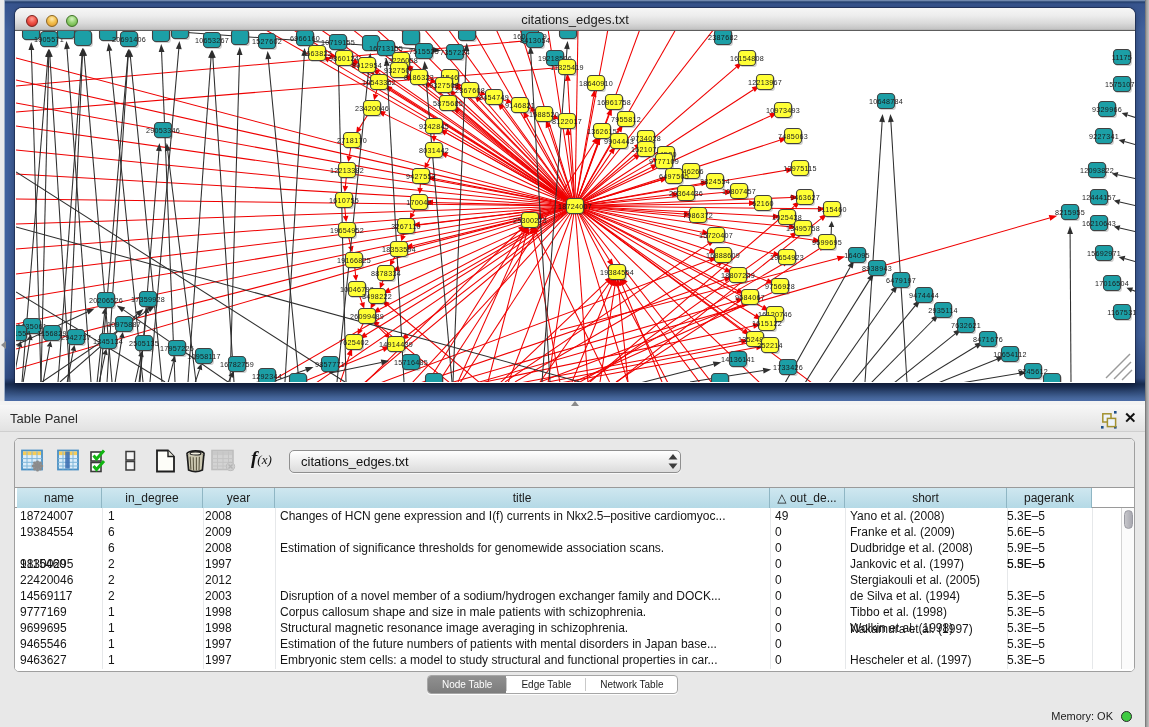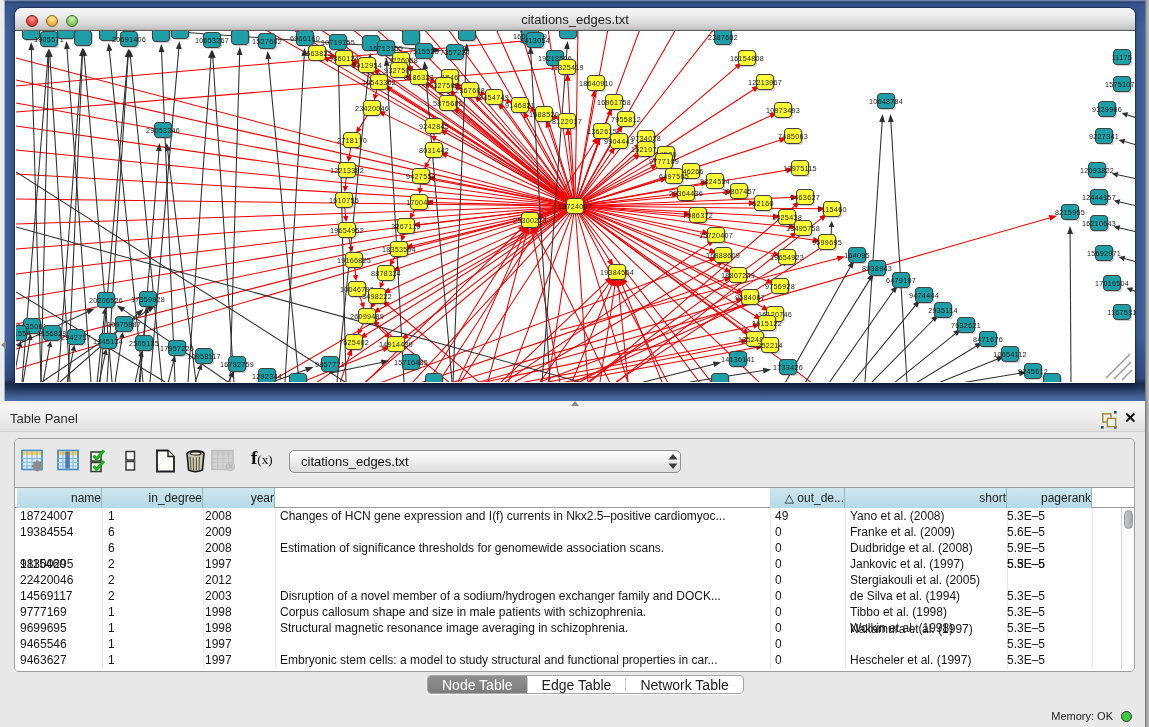--- a/index.html
+++ b/index.html
@@ -12,28 +12,28 @@
 #tl1{left:11px;background:radial-gradient(circle at 50% 30%,#ff9f96 0,#f0564a 45%,#d93a31 75%,#8f1f19 100%);border:.5px solid #7e201c}
 #tl2{left:31px;background:radial-gradient(circle at 50% 30%,#ffe9b0 0,#f2c14e 45%,#e7a63a 75%,#95641a 100%);border:.5px solid #8d661f}
 #tl3{left:50.5px;background:radial-gradient(circle at 50% 30%,#d6f2c2 0,#93d171 45%,#77bb52 75%,#3c7722 100%);border:.5px solid #3f7326}
 #tphead{position:absolute;left:0;top:405px;width:1145px;height:27px;background:linear-gradient(#f7f7f7,#e2e2e2);border-bottom:1px solid #cfcfcf}
 #tphead .t{position:absolute;left:10px;top:6px;font-size:13px;color:#2a2a2a}
 #panel{position:absolute;left:14px;top:438px;width:1121px;height:234px;background:#fff;border:1px solid #9f9f9f;border-radius:5px;overflow:hidden}
 #tbr{position:absolute;left:0;top:0;width:100%;height:48px;background:#e8e8e8}
 #combo{position:absolute;left:274px;top:11px;width:392px;height:23px;border:1px solid #8f8f8f;border-radius:5px;background:linear-gradient(#ffffff,#ededed 50%,#dcdcdc);box-shadow:0 1px 1px rgba(255,255,255,.8);font-size:13px;color:#111;line-height:21px;padding-left:11px}
 .icon{position:absolute;top:10px}
 #hdr{position:absolute;left:0;top:48px;width:1121px;height:21px;background:#fff;border-top:1px solid #9a9a9a;border-bottom:1px solid #9a9a9a}
-.hc{position:absolute;top:0;height:20px;background:linear-gradient(#cfe7f0,#b4d9e6);border-right:1px solid #8fb6c4;text-align:right;font-size:12px;color:#1a1a1a;line-height:20px}
+.hc{position:absolute;top:0;height:20px;background:linear-gradient(#cfe7f0,#b4d9e6);border-right:1px solid #8fb6c4;text-align:center;font-size:12px;color:#1a1a1a;line-height:20px}
 #rows{position:absolute;left:0;top:69px;width:1121px;height:164px;background:#fff;font-size:12px;color:#151515}
 .r{position:absolute;height:16px;line-height:16px;white-space:nowrap}
 .vline{position:absolute;top:69px;height:161px;width:1px;background:rgba(60,80,90,.13)}
 #sb{position:absolute;left:1106px;top:69px;width:14px;height:161px;background:#fbfbfb;border-left:1px solid #d4d4d4}
 #sbt{position:absolute;left:2px;top:2px;width:9px;height:19px;border-radius:5px;background:linear-gradient(90deg,#c6c6ca,#a8a8b0);border:1px solid #9a9aa2}
 #tabs{position:absolute;left:427px;top:675px;height:19px;border:1px solid #a6a6a6;border-radius:4px;background:#fff;box-shadow:0 1px 0 rgba(255,255,255,.9);display:flex;overflow:hidden}
-.tab{font-size:14px;color:#1d1d1d;line-height:18px;padding:0 14px}
+.tab{font-size:10px;color:#1d1d1d;line-height:18px;padding:0 14px}
 .tab.sel{background:linear-gradient(#909090,#7c7c7c);color:#fff}
 .tabsep{width:1px;background:#c9c9c9;margin:2px 0}
 #mem{position:absolute;right:36px;top:710px;font-size:11px;color:#1c1c1c}
 #memdot{position:absolute;left:1121px;top:711px;width:11px;height:11px;border-radius:50%;background:#3ecb41;border:1.5px solid #2a2a2a}
 .caret1{position:absolute;left:1px;top:341px;width:0;height:0;border-top:4px solid transparent;border-bottom:4px solid transparent;border-right:5px solid #8a8a8a}
 .caret2{position:absolute;left:571px;top:401px;width:0;height:0;border-left:4px solid transparent;border-right:4px solid transparent;border-bottom:5px solid #8a8a8a}
 </style></head><body>
 <div id="desk"></div>
 <div id="lstrip"></div>
 <div id="win">
@@ -996,31 +996,32 @@
           <line x1="1" y1="9.6" x2="22" y2="9.6"></line>
           <line x1="1" y1="13.3" x2="22" y2="13.3"></line>
           <line x1="1" y1="17" x2="22" y2="17"></line>
           <line x1="6.5" y1="2.5" x2="6.5" y2="20.5"></line>
           <line x1="12" y1="2.5" x2="12" y2="20.5"></line>
           <line x1="17.5" y1="2.5" x2="17.5" y2="20.5"></line>
         </g>
 <circle cx="19.5" cy="17.5" r="4.2" fill="#b9b9b9" stroke="#999"></circle>
         <path d="M17.5 15.5 L21.5 19.5 M21.5 15.5 L17.5 19.5" stroke="#8a8a8a" stroke-width="1.3"></path>
       </svg>
-      <div class="icon" style="left:236px;top:8px;font-family:'Liberation Serif',serif;font-size:19px;color:#111"><b>f</b><span style="font-size:13px">(x)</span></div>
+      <div class="icon" style="left:236px;top:8px;font-family:'Liberation Serif',serif;font-style:italic;font-size:19px;color:#111"><b>f</b><span style="font-size:13px">(x)</span></div>
 <div id="combo">citations_edges.txt</div>
       <svg style="position:absolute;left:652px;top:15px" width="12" height="16">
         <path d="M6 0 L10.5 5.5 H1.5 Z" fill="#3c3c3c"></path>
         <path d="M6 15 L1.5 9.5 H10.5 Z" fill="#3c3c3c"></path>
       </svg>
     </div>
 <div id="hdr">
       <div class="hc" style="left:2px;width:85px">name</div>
       <div class="hc" style="left:87px;width:101px">in_degree</div>
       <div class="hc" style="left:188px;width:72px">year</div>
+      <div class="hc" style="left:260px;width:495px">title</div>
       <div class="hc" style="left:755px;width:75px">△ out_de...</div>
       <div class="hc" style="left:830px;width:162px">short</div>
       <div class="hc" style="left:992px;width:85px">pagerank</div>
     </div>
     <div id="rows">
       <div class="r" style="left:5px;top:0px">18724007</div>
       <div class="r" style="left:93px;top:0px">1</div>
       <div class="r" style="left:190px;top:0px">2008</div>
       <div class="r" style="left:265px;top:0px">Changes of HCN gene expression and I(f) currents in Nkx2.5–positive cardiomyoc...</div>
       <div class="r" style="left:760px;top:0px">49</div>
@@ -1068,20 +1069,21 @@
       <div class="r" style="left:5px;top:112px">9699695</div>
       <div class="r" style="left:93px;top:112px">1</div>
       <div class="r" style="left:190px;top:112px">1998</div>
       <div class="r" style="left:265px;top:112px">Structural magnetic resonance image averaging in schizophrenia.</div>
       <div class="r" style="left:760px;top:112px">0</div>
       <div class="r" style="left:835px;top:112px">Wolkin et al. (1998)</div>
       <div class="r" style="left:992px;top:112px">5.3E–5</div>
       <div class="r" style="left:5px;top:128px">9465546</div>
       <div class="r" style="left:93px;top:128px">1</div>
       <div class="r" style="left:190px;top:128px">1997</div>
+      <div class="r" style="left:265px;top:128px">Estimation of the future numbers of patients with mental disorders in Japan base...</div>
       <div class="r" style="left:760px;top:128px">0</div>
       <div class="r" style="left:835px;top:113px">Nakamura et al. (1997)</div>
       <div class="r" style="left:992px;top:128px">5.3E–5</div>
       <div class="r" style="left:5px;top:144px">9463627</div>
       <div class="r" style="left:93px;top:144px">1</div>
       <div class="r" style="left:190px;top:144px">1997</div>
       <div class="r" style="left:265px;top:144px">Embryonic stem cells: a model to study structural and functional properties in car...</div>
       <div class="r" style="left:760px;top:144px">0</div>
       <div class="r" style="left:835px;top:144px">Hescheler et al. (1997)</div>
       <div class="r" style="left:992px;top:144px">5.3E–5</div>

